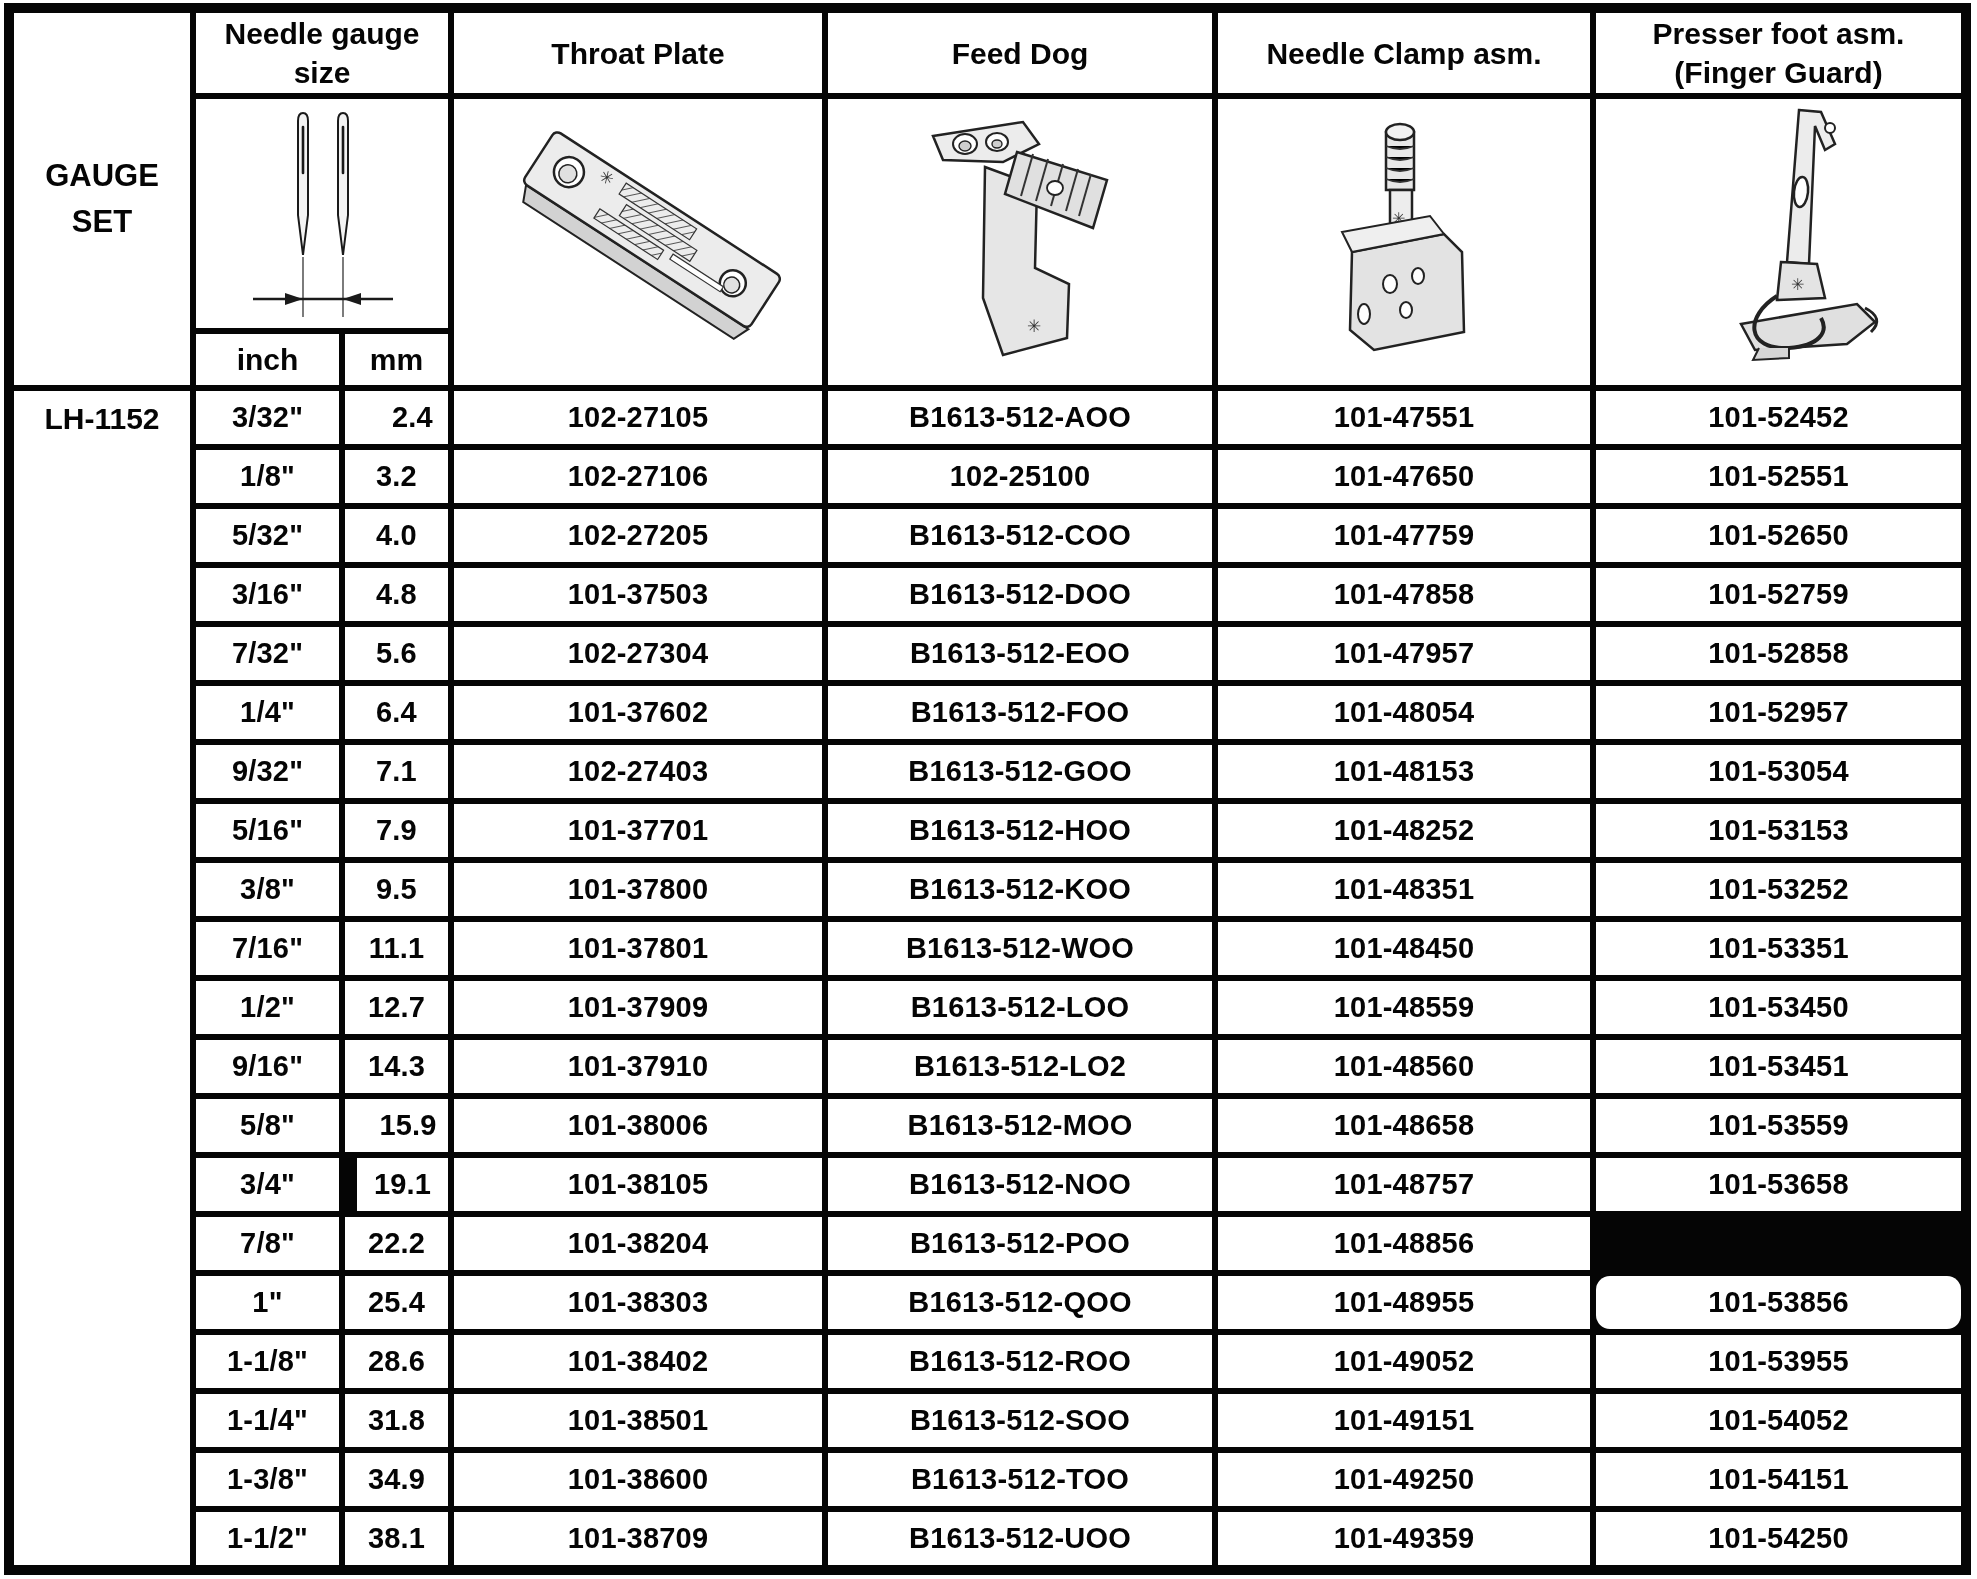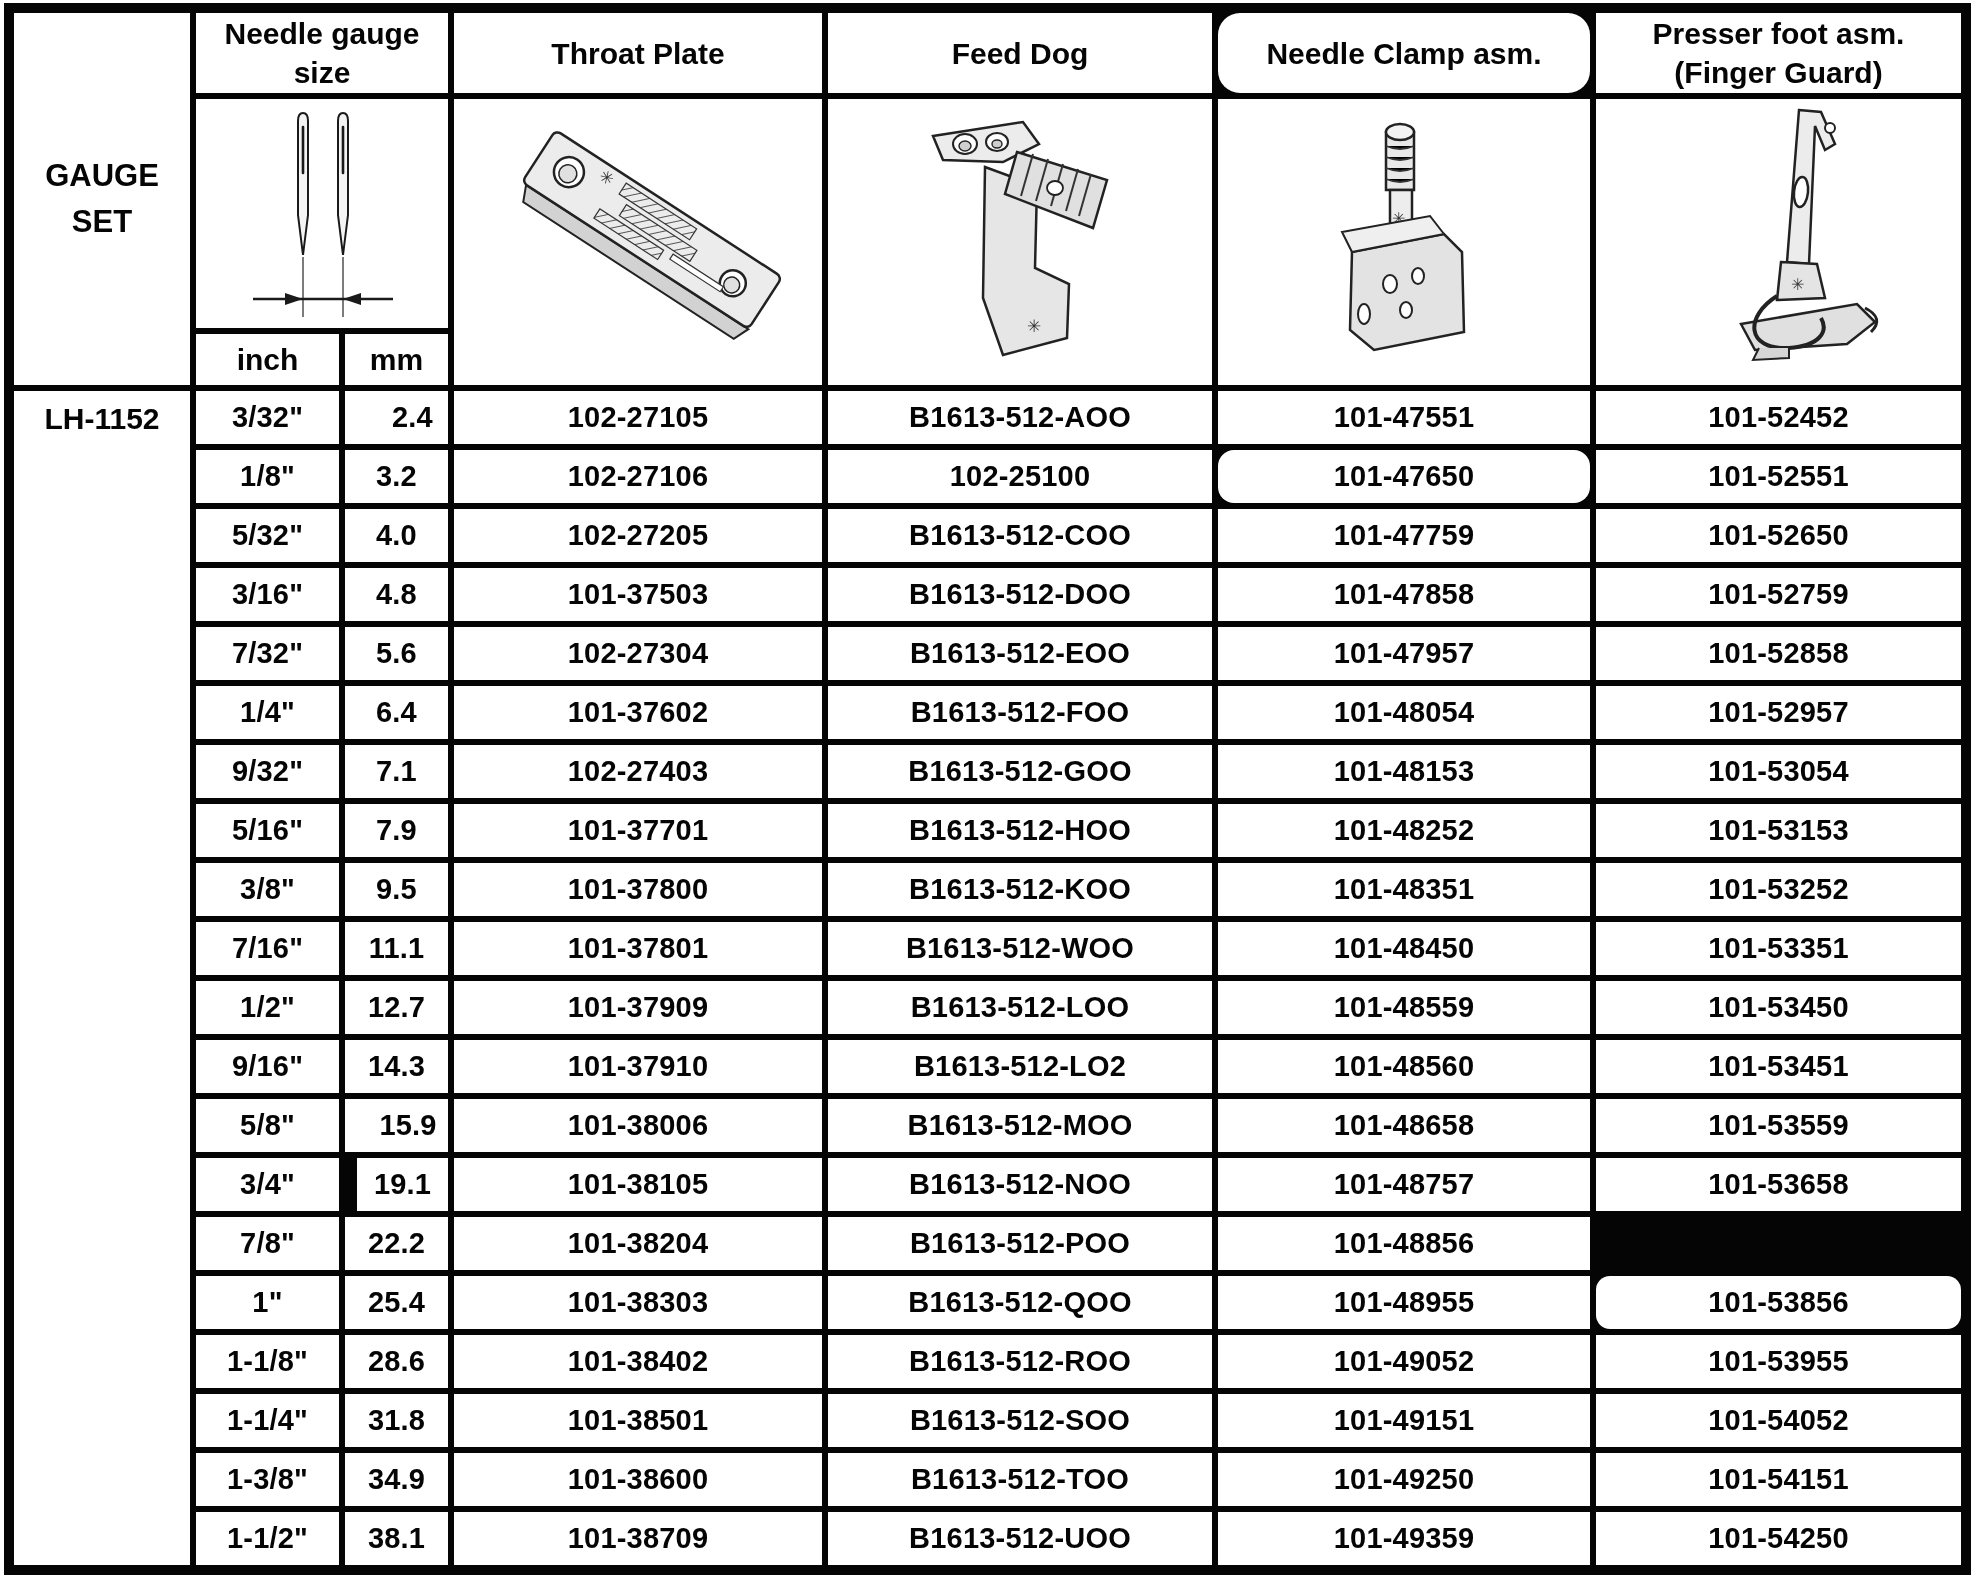--- a/index.html
+++ b/index.html
@@ -17,21 +17,21 @@
   .hdr{font-weight:bold;font-size:30px;text-align:center;white-space:pre-line;line-height:1.3;}
   .data-cell{font-weight:bold;font-size:29px;letter-spacing:0.2px;}
   .gauge-header{grid-column:1;grid-row:1 / span 3;font-weight:bold;font-size:31px;line-height:1.5;text-align:center;white-space:pre-line;}
   .lh-cell{grid-column:1;grid-row:4 / span 20;align-items:flex-start;justify-content:center;font-weight:bold;font-size:30px;padding-top:11px;box-sizing:border-box;}
   .ng-header{grid-column:2 / span 2;grid-row:1;}
   .ng-image{grid-column:2 / span 2;grid-row:2;}
   .inch-h{grid-column:2;grid-row:3;font-weight:bold;font-size:30px;}
   .mm-h{grid-column:3;grid-row:3;font-weight:bold;font-size:30px;}
   .tp-header{grid-column:4;grid-row:1;} .tp-image{grid-column:4;grid-row:2 / span 2;}
   .fd-header{grid-column:5;grid-row:1;} .fd-image{grid-column:5;grid-row:2 / span 2;}
-  .nc-header{grid-column:6;grid-row:1;border-radius:22px;} .nc-image{grid-column:6;grid-row:2 / span 2;}
+  .nc-header{grid-column:6;grid-row:1;} .nc-image{grid-column:6;grid-row:2 / span 2;}
   .pf-header{grid-column:7;grid-row:1;} .pf-image{grid-column:7;grid-row:2 / span 2;}
   svg{display:block;}
 </style>
 </head>
 <body>
 
 <div id="grid">
 
   <div class="cell gauge-header">GAUGE
 SET</div>
@@ -157,21 +157,21 @@
 <div class="cell data-cell" style="grid-area: 4 / 2;">3/32"</div>
     <div class="cell data-cell" style="grid-area: 4 / 3; padding-left: 32px;">2.4</div>
     <div class="cell data-cell" style="grid-area: 4 / 4;">102-27105</div>
     <div class="cell data-cell" style="grid-area: 4 / 5;">B1613-512-AOO</div>
     <div class="cell data-cell" style="grid-area: 4 / 6;">101-47551</div>
     <div class="cell data-cell" style="grid-area: 4 / 7;">101-52452</div>
     <div class="cell data-cell" style="grid-area: 5 / 2;">1/8"</div>
     <div class="cell data-cell" style="grid-area: 5 / 3;">3.2</div>
     <div class="cell data-cell" style="grid-area: 5 / 4;">102-27106</div>
     <div class="cell data-cell" style="grid-area: 5 / 5;">102-25100</div>
-    <div class="cell data-cell" style="grid-area: 5 / 6; border-radius: 16px;">101-47650</div>
+    <div class="cell data-cell" style="grid-area: 5 / 6;">101-47650</div>
     <div class="cell data-cell" style="grid-area: 5 / 7;">101-52551</div>
     <div class="cell data-cell" style="grid-area: 6 / 2;">5/32"</div>
     <div class="cell data-cell" style="grid-area: 6 / 3;">4.0</div>
     <div class="cell data-cell" style="grid-area: 6 / 4;">102-27205</div>
     <div class="cell data-cell" style="grid-area: 6 / 5;">B1613-512-COO</div>
     <div class="cell data-cell" style="grid-area: 6 / 6;">101-47759</div>
     <div class="cell data-cell" style="grid-area: 6 / 7;">101-52650</div>
     <div class="cell data-cell" style="grid-area: 7 / 2;">3/16"</div>
     <div class="cell data-cell" style="grid-area: 7 / 3;">4.8</div>
     <div class="cell data-cell" style="grid-area: 7 / 4;">101-37503</div>

